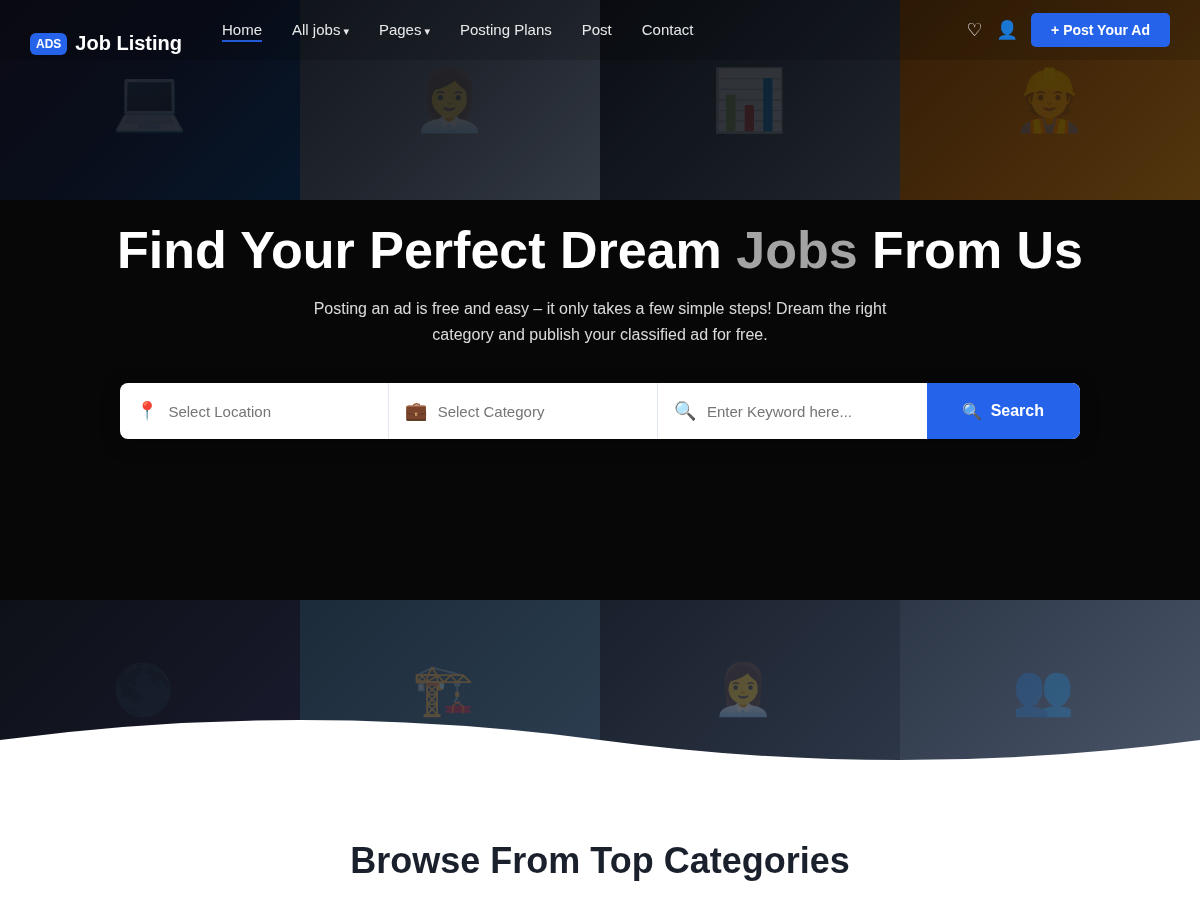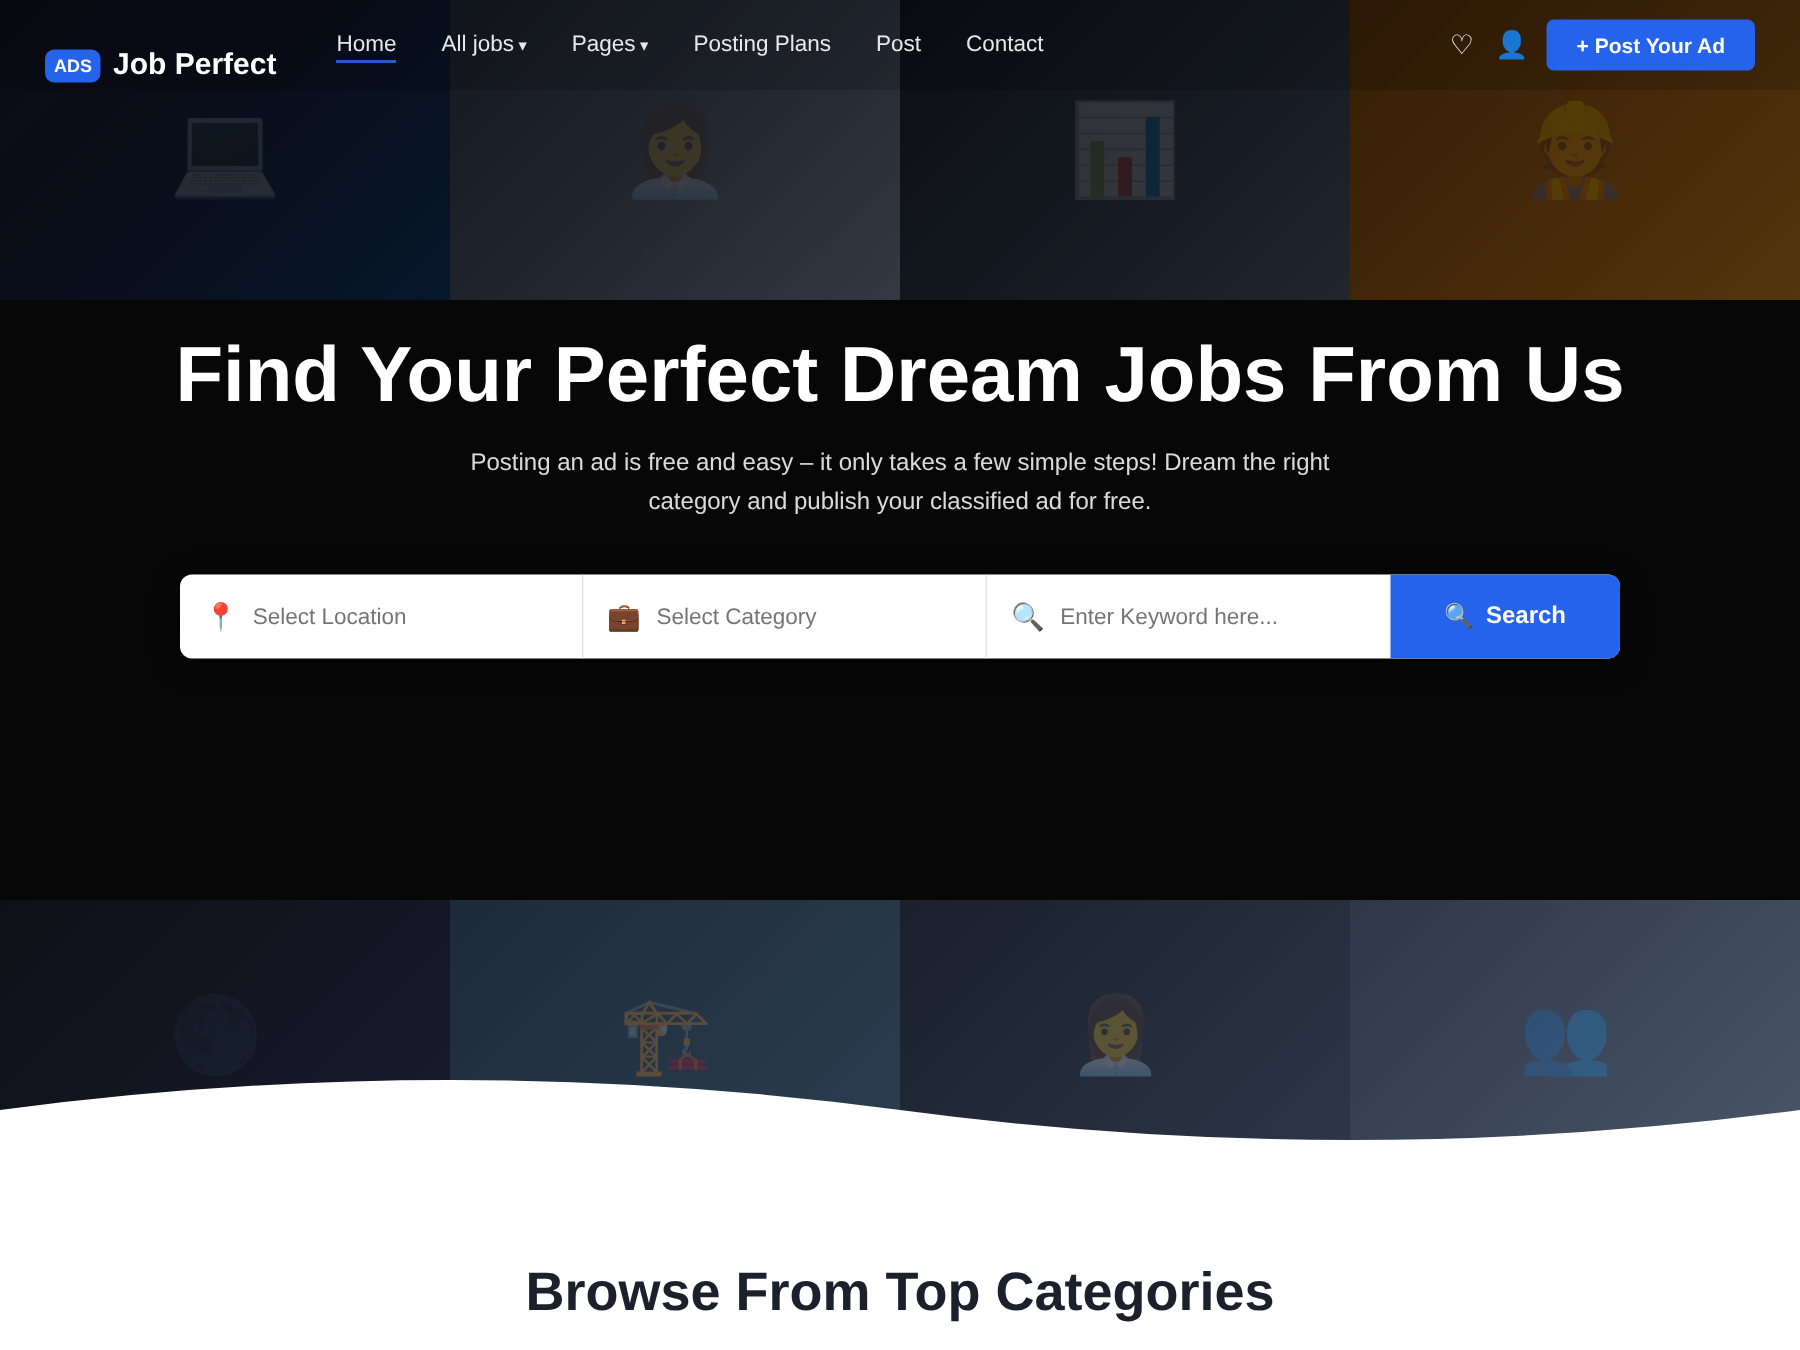--- a/index.html
+++ b/index.html
@@ -121,21 +121,21 @@
       padding: 60px 20px 0;
     }
     .hero-title {
       font-size: 52px;
       font-weight: 800;
       color: #fff;
       text-align: center;
       margin-bottom: 16px;
       line-height: 1.15;
     }
-    .hero-title .accent { color: #ffffff; }
+    .hero-title .accent { color: #a3a3a3; }
     .hero-subtitle {
       color: rgba(255,255,255,0.85);
       font-size: 16px;
       text-align: center;
       max-width: 580px;
       margin-bottom: 36px;
       line-height: 1.6;
     }
     .search-bar {
       display: flex;
@@ -219,21 +219,21 @@
       color: #1a202c;
       margin-bottom: 40px;
     }
   </style>
 </head>
 <body>
 
 <nav class="navbar">
   <a class="navbar-logo" href="#">
     <span class="logo-icon">ADS</span>
-    <span>Job Perfect</span>
+    <span>Job Listing</span>
   </a>
   <ul class="nav-links">
     <li><a href="#" class="active">Home</a></li>
     <li><a href="#"><span>All jobs</span><span class="arrow">▾</span></a></li>
     <li><a href="#"><span>Pages</span><span class="arrow">▾</span></a></li>
     <li><a href="#">Posting Plans</a></li>
     <li><a href="#">Post</a></li>
     <li><a href="#">Contact</a></li>
   </ul>
   <div class="nav-icons">

